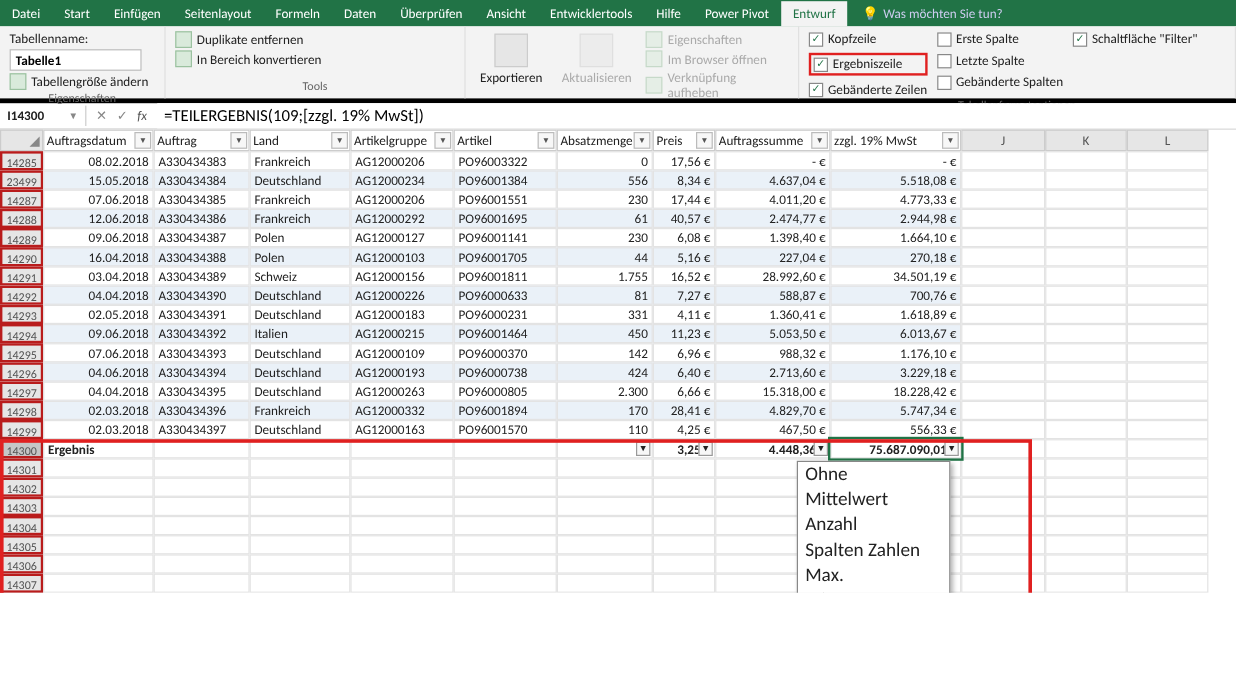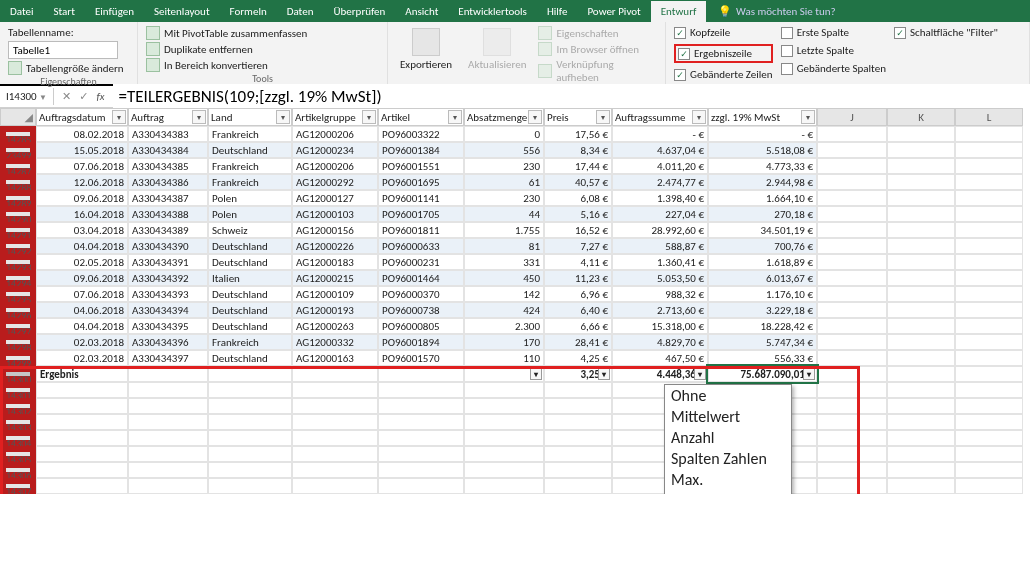--- a/index.html
+++ b/index.html
@@ -6,57 +6,57 @@
   body { background: #fff; font-size: 11px; color: #222; width: 1030px; }
 
   
   .tabs { display: flex; background: #217346; color: #fff; height: 22px; align-items: center; }
   .tabs .tab { padding: 4px 10px; font-size: 11px; cursor: pointer; }
   .tabs .tab.active { background: #f3f3f3; color: #217346; }
   .tabs .tell-me { display: flex; align-items: center; color: #cce; padding-left: 12px; gap: 4px; }
   .lightbulb { display:inline-block; }
 
   
-  .ribbon { background: #f3f3f3; border-bottom: 2px solid #000000; display: flex; height: 64px; }
+  .ribbon { background: #f3f3f3; border-bottom: 4px solid #000000; display: flex; height: 64px; }
   .group { border-right: 1px solid #e0e0e0; padding: 4px 8px; display: flex; flex-direction: column; justify-content: space-between; }
   .group-title { text-align: center; font-size: 10px; color: #666; }
   .group-body { display: flex; gap: 8px; align-items: flex-start; }
   .col { display: flex; flex-direction: column; gap: 2px; }
   .row { display: flex; align-items: center; gap: 4px; }
   .smallinput { height: 18px; font-size: 11px; border: 1px solid #bbb; padding: 0 4px; }
   .ico { display:inline-block; width:14px; height:14px; background:#d9eadb; border:1px solid #9bc1a0; }
   .bigbtn { display:flex; flex-direction:column; align-items:center; gap:2px; padding:2px 4px; }
   .bigico { width:28px; height:28px; background:#e6e6e6; border:1px solid #ccc; }
   .disabled { color:#aaa; }
   .disabled .ico, .disabled .bigico { opacity:.5; }
   .chk { width:12px; height:12px; border:1px solid #888; display:inline-flex; align-items:center; justify-content:center; font-size:9px; background:#fff; color:#217346; }
   .chk.checked::after { content:"✓"; }
   .highlight-box { border:2px solid #e02020; padding:1px 16px 1px 2px; }
 
   
   .fbar { display:flex; align-items:center; border-bottom:1px solid #d0d0d0; height:22px; }
-  .namebox { width:54px; border-right:1px solid #ccc; padding:2px 6px; display:flex; align-items:center; justify-content:space-between; font-size:11px; }
+  .namebox { width:72px; border-right:1px solid #ccc; padding:2px 6px; display:flex; align-items:center; justify-content:space-between; font-size:11px;font-weight:bold; }
   .fbar-icons { display:flex; gap:8px; padding:0 8px; color:#888; font-size:11px; }
   .fx { font-style:italic; color:#555; }
-  .formula-input { flex:1; border:none; font-size:17px; padding:2px 6px; outline:none; }
+  .formula-input { flex:1; border:none; font-size:14px; padding:2px 6px; outline:none; }
   .hdrrow { display:flex; height:18px; }
   .corner { width:36px; height:18px; background:#e6e6e6; border:1px solid #ccc; display:flex; align-items:center; justify-content:flex-end; padding-right:2px; color:#888; }
   .chdr { color:#555; background:#e6e6e6; border:1px solid #ccc; display:flex; align-items:center; justify-content:center; font-size:11px; }
   .datahdr { background:#fff; border:1px solid #ccc; display:flex; align-items:center; padding:0 2px; font-size:11px; position:relative; }
   .datahdr .dd { position:absolute; right:1px; top:1px; width:14px; height:14px; border:1px solid #bbb; background:#f7f7f7; display:flex; align-items:center; justify-content:center; font-size:8px; color:#555; }
-  .rh { width:36px; height:16px; background:#e6e6e6; border:6px solid #b91c1c; text-align:center; font-size:10px; color:#555; line-height:16px; }
+  .rh { width:36px; height:16px; background:#e6e6e6; border:2px solid #b91c1c; text-align:center; font-size:10px; color:#555; line-height:16px; }
   .rh.sel { background:#c6c6c6; }
   .datarow { display:flex; height:16px; }
   .cell { border:1px solid #e3e3e3; padding:0 3px; font-size:11px; overflow:hidden; white-space:nowrap; display:flex; align-items:center; }
   .r { justify-content:flex-end; }
   .even { background:#eaf1f8; }
 
   
   .c-a{width:92px}.c-b{width:80px}.c-c{width:84px}.c-d{width:86px}.c-e{width:86px}
-  .c-f{width:80px}.c-g{width:68px}.c-h{width:96px}.c-i{width:109px}
+  .c-f{width:80px}.c-g{width:52px}.c-h{width:96px}.c-i{width:109px}
   .c-j{width:70px}.c-k{width:68px}.c-l{width:68px}
 
   .ergebnis-box { position:absolute; border:3px solid #e02020; pointer-events:none; }
   .dropdown { position:absolute; background:#fff; border:1px solid #888; box-shadow:2px 2px 4px rgba(0,0,0,.3); font-size:16px; }
   .dropdown .ditem { padding:1px 10px 1px 6px; cursor:pointer; }
   .dropdown .ditem.sel { background:#4d7c0f; color:#fff; }
 
   .sheet-wrap { position:relative; }
 
   .totcell { font-weight:bold; position:relative; }
@@ -82,37 +82,33 @@
     <span class="lightbulb">💡</span>
     <span>Was möchten Sie tun?</span>
   </div>
 </div>
 
 <div class="ribbon">
   <div class="group" style="width:138px">
     <div class="group-body">
         <div class="col">
       <span>Tabellenname:</span>
-      <input class="smallinput" style="width: 110px;" value="Tabelle1">
+      <input class="smallinput" style="width: 110px; font-weight: bold;" value="Tabelle1">
       <span class="row">
             <span class="ico"></span>
             <span>Tabellengröße ändern</span>
           </span>
     </div>
       </div>
     <div class="group-title">Eigenschaften</div>
   </div>
 
   <div class="group" style="width:250px">
     <div class="group-body">
       <div class="col">
-        <span class="row">
-            <span class="ico"></span>
-            <span>Mit PivotTable zusammenfassen</span>
-          </span>
         <span class="row">
             <span class="ico"></span>
             <span>Duplikate entfernen</span>
           </span>
         <span class="row">
             <span class="ico"></span>
             <span>In Bereich konvertieren</span>
           </span>
       </div>
     </div>

